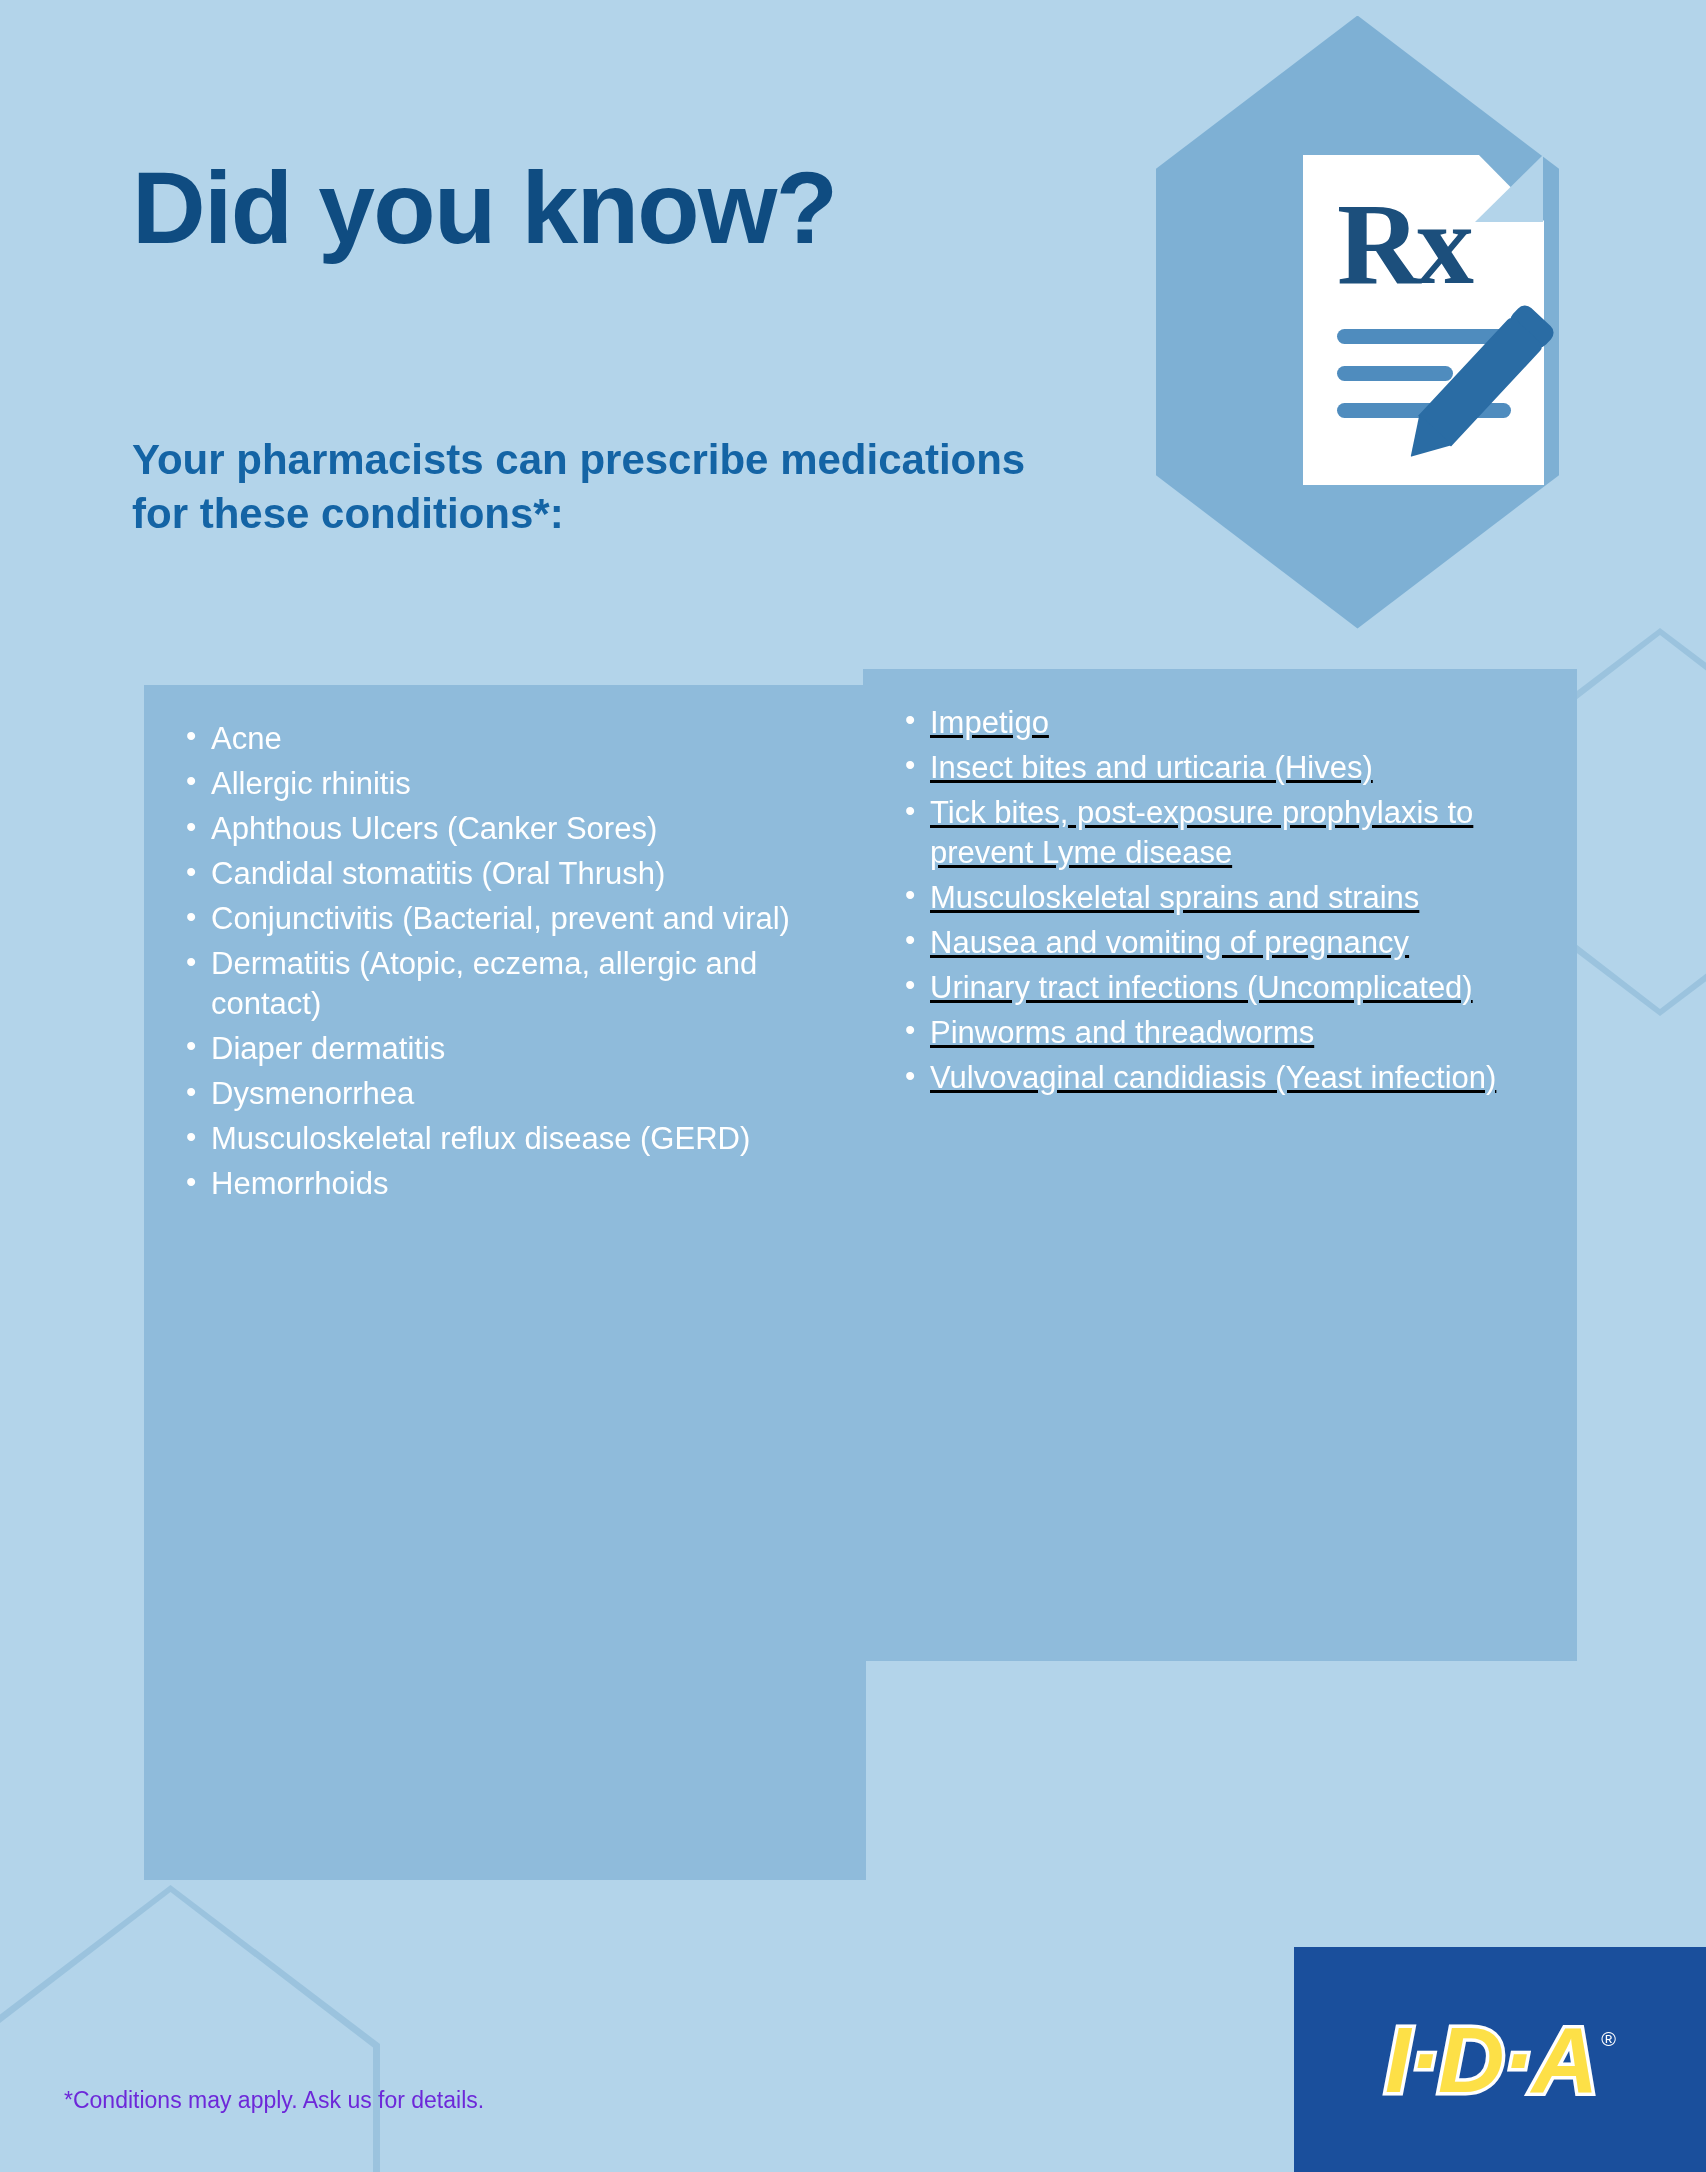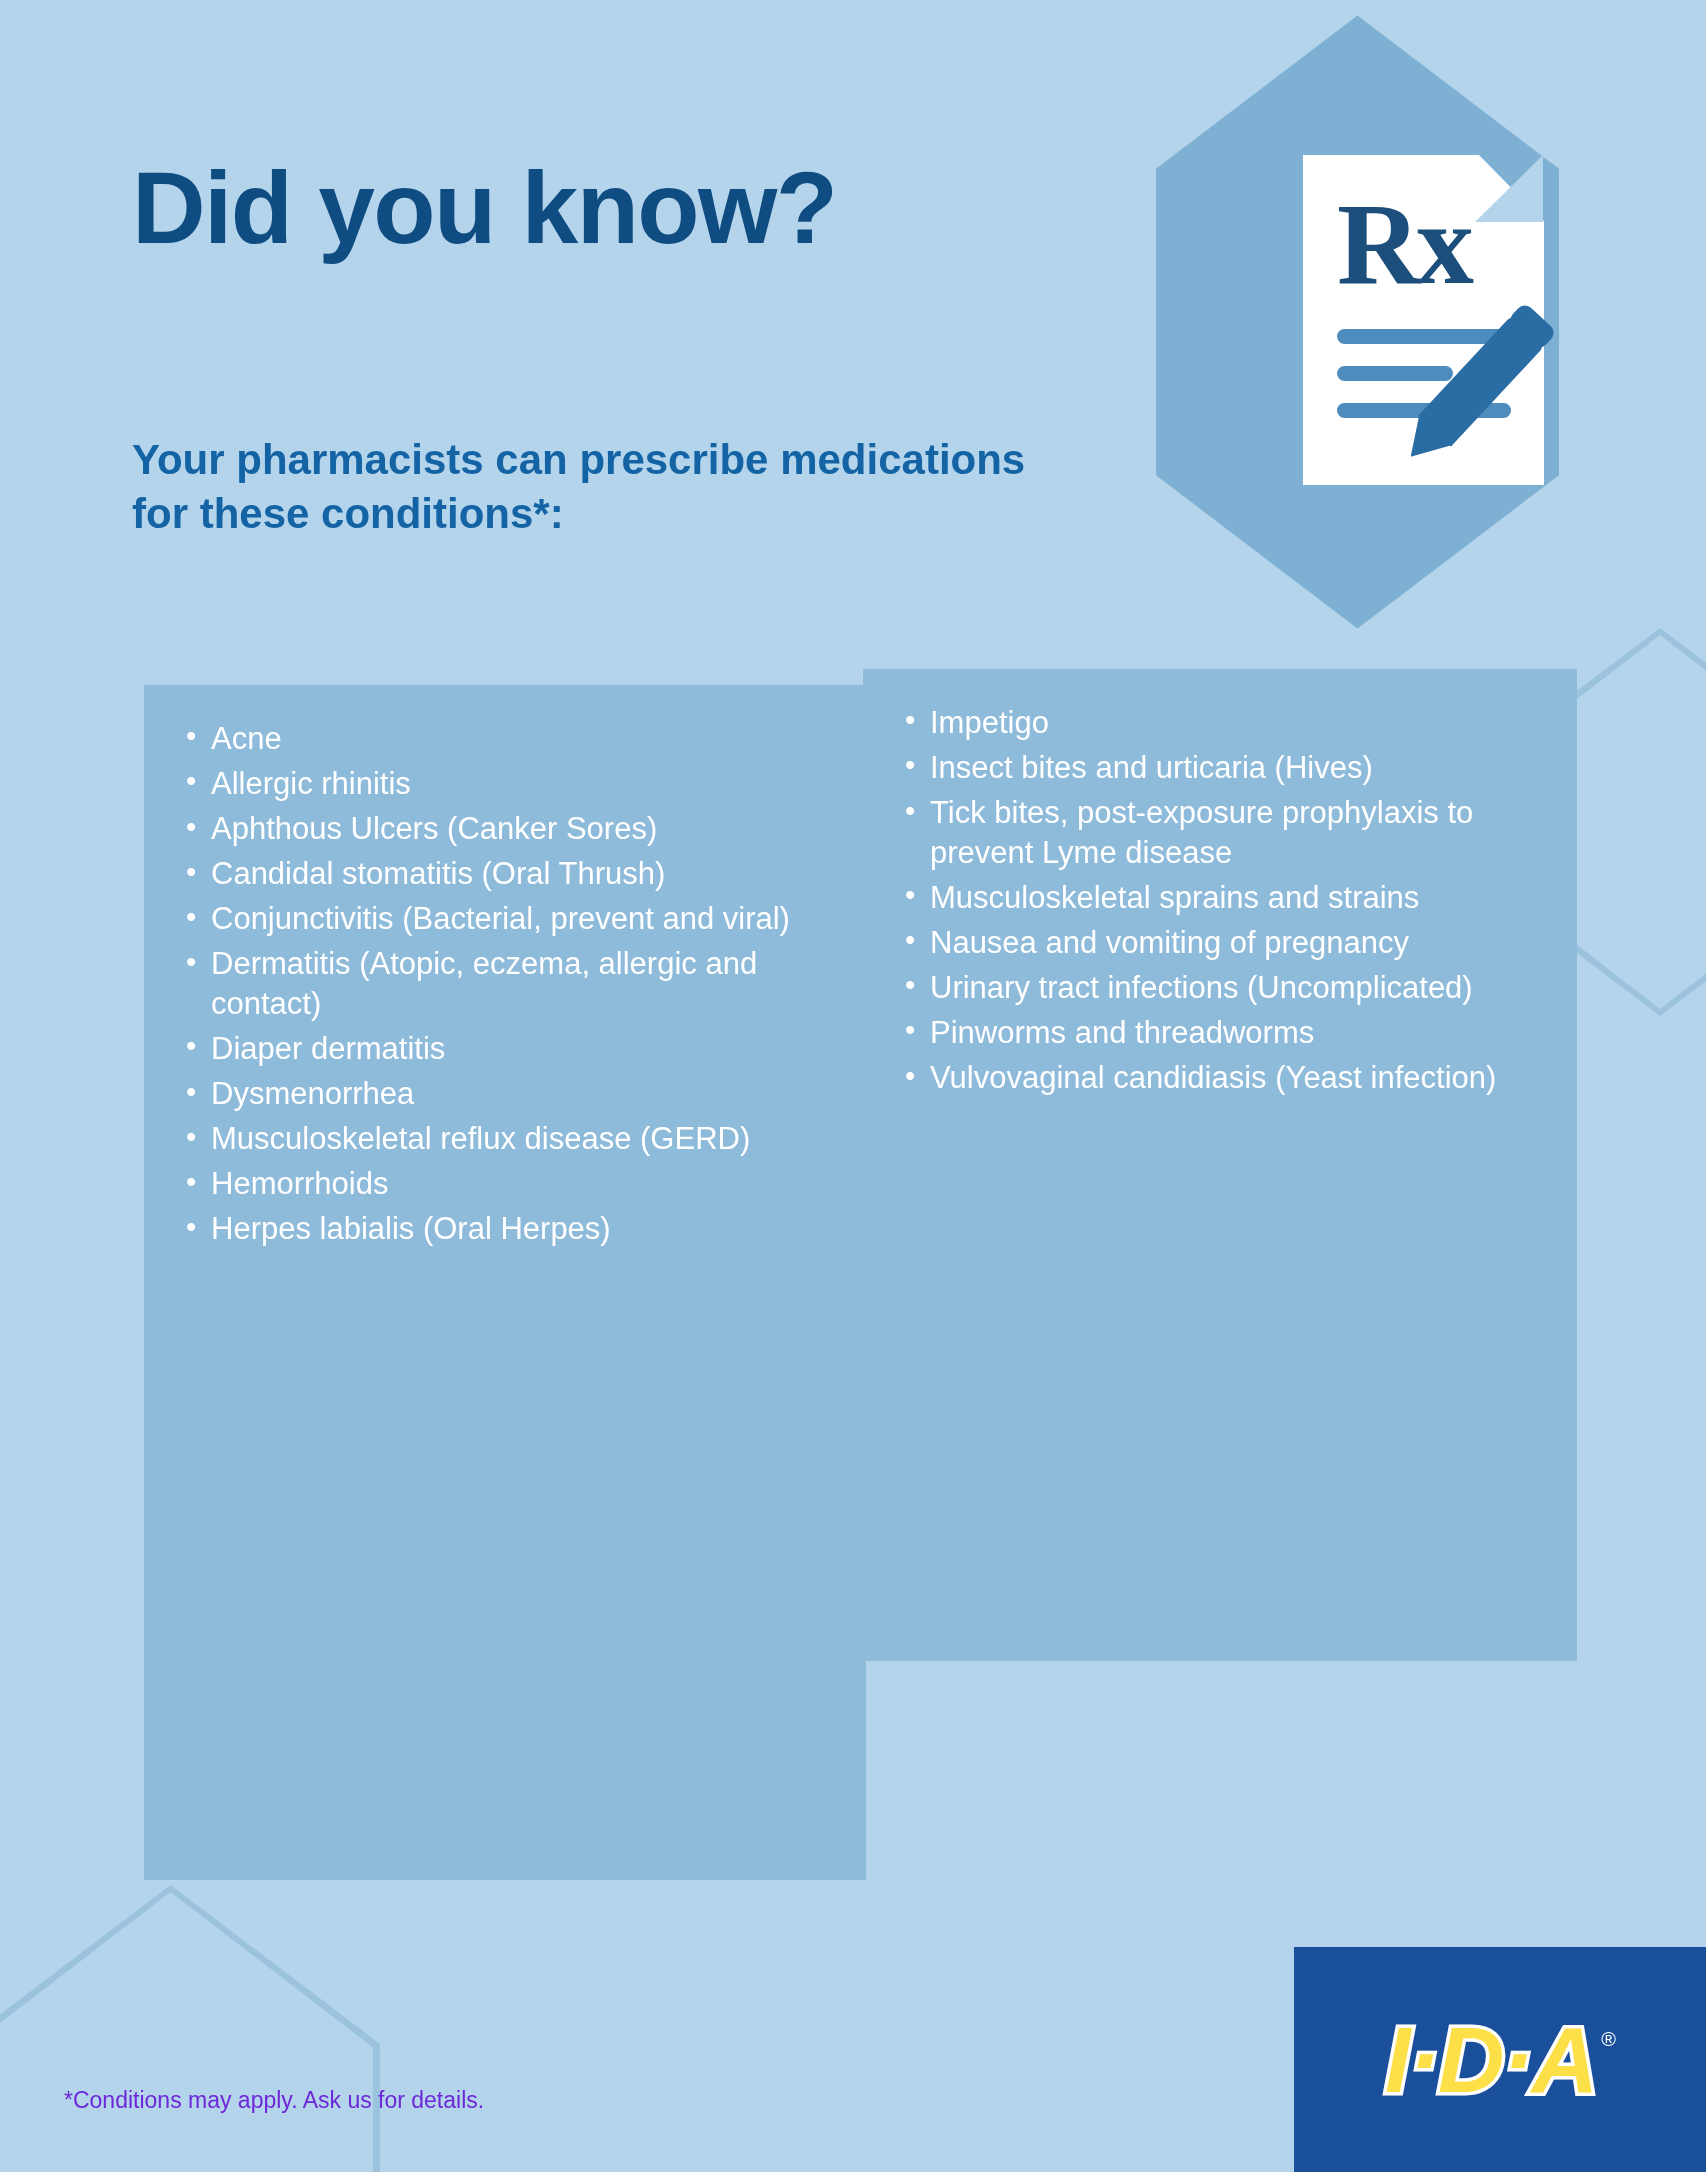--- a/index.html
+++ b/index.html
@@ -147,21 +147,21 @@
   }
 
   
   .panel {
     position: absolute;
     top: 669px;
     background: #8fbbdb;
     padding: 34px 31px 31px 31px;
   }
   #panel-left { left: 144px; width: 722px; height: 1195px; margin-top: 16px; }
-  #panel-right { left: 863px; width: 714px; height: 992px; }
+  #panel-right { left: 863px; width: 714px; height: 992px; text-decoration: underline; }
 
   .cond-list { list-style: none; }
   .cond-item {
     position: relative;
     padding-left: 36px;
     margin-bottom: 5.4px;
     font-size: 31px;
     line-height: 1.28;
     color: #ffffff;
   }
@@ -259,21 +259,20 @@
         <li class="cond-item">Acne</li>
         <li class="cond-item">Allergic rhinitis</li>
         <li class="cond-item">Aphthous Ulcers (Canker Sores)</li>
         <li class="cond-item">Candidal stomatitis (Oral Thrush)</li>
         <li class="cond-item">Conjunctivitis (Bacterial, prevent and viral)</li>
         <li class="cond-item">Dermatitis (Atopic, eczema, allergic and contact)</li>
         <li class="cond-item">Diaper dermatitis</li>
         <li class="cond-item">Dysmenorrhea</li>
         <li class="cond-item">Musculoskeletal reflux disease (GERD)</li>
         <li class="cond-item">Hemorrhoids</li>
-        <li class="cond-item">Herpes labialis (Oral Herpes)</li>
       </ul>
   </div>
 
   <div class="panel" id="panel-right">
     <ul class="cond-list" id="list-right">
         <li class="cond-item">Impetigo</li>
         <li class="cond-item">Insect bites and urticaria (Hives)</li>
         <li class="cond-item">Tick bites, post-exposure prophylaxis to prevent Lyme disease</li>
         <li class="cond-item">Musculoskeletal sprains and strains</li>
         <li class="cond-item">Nausea and vomiting of pregnancy</li>

